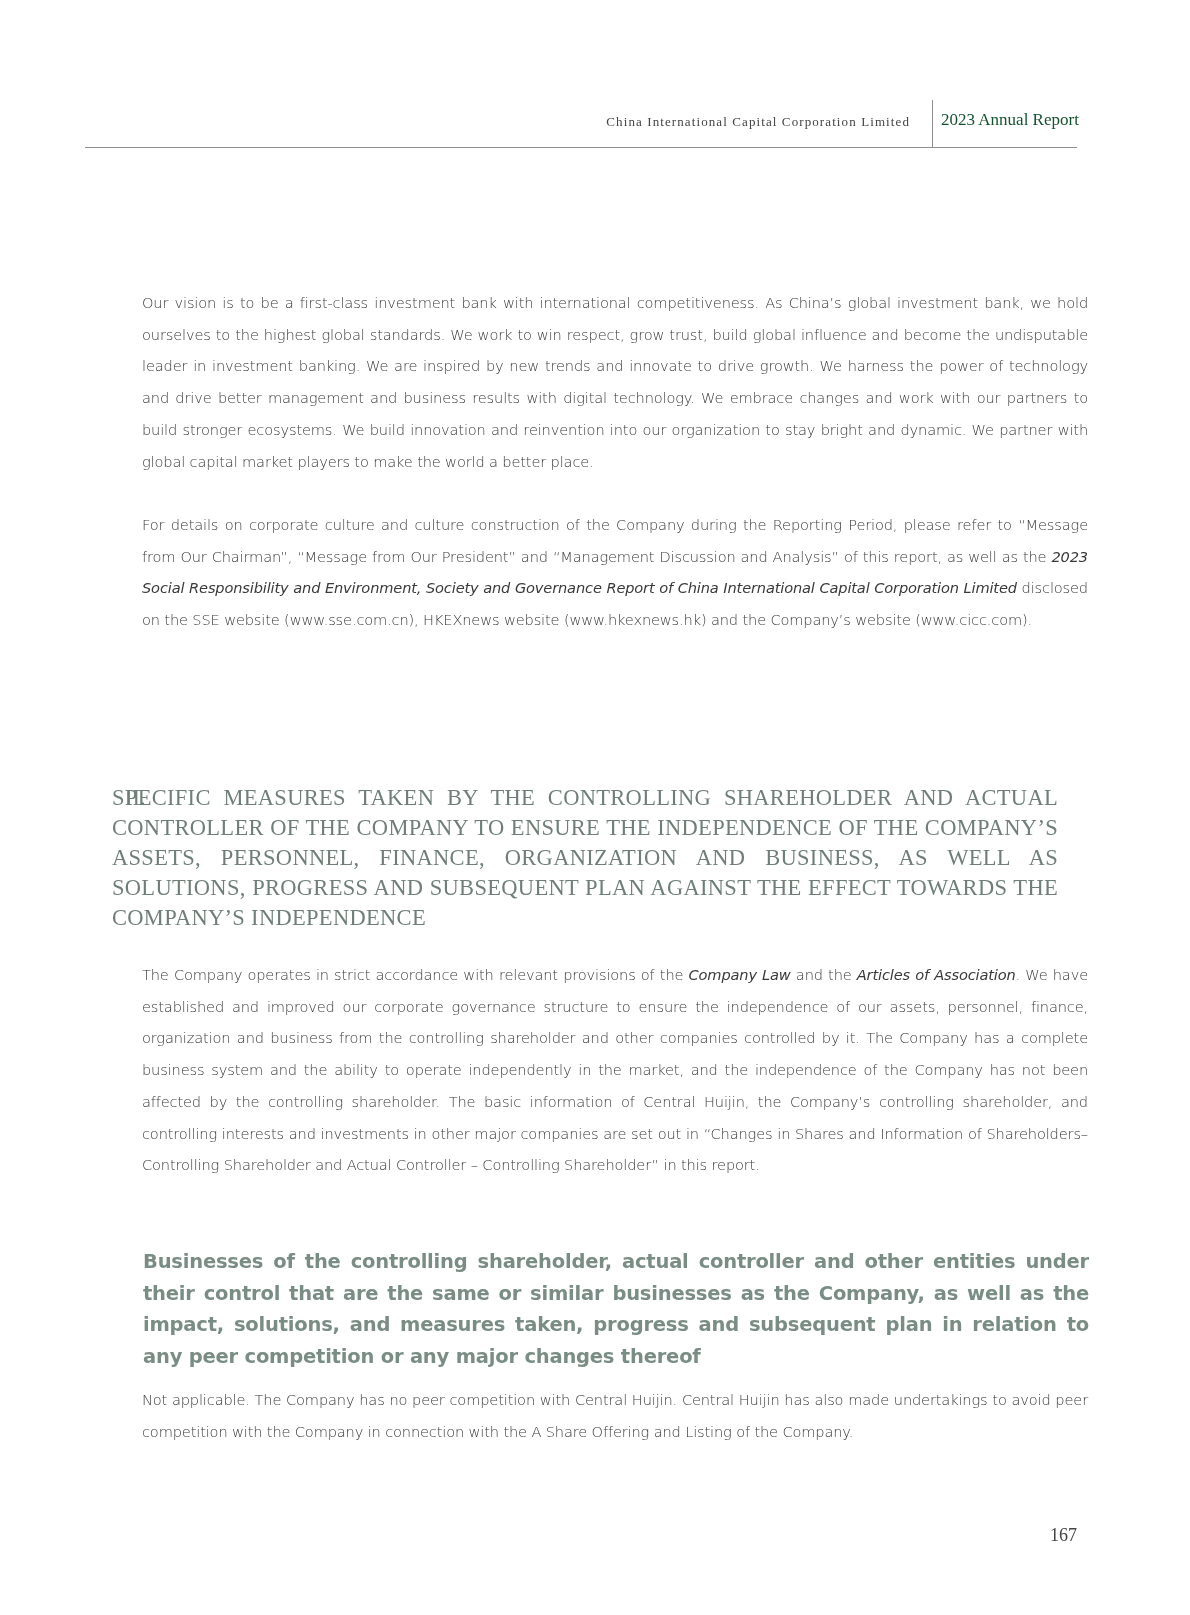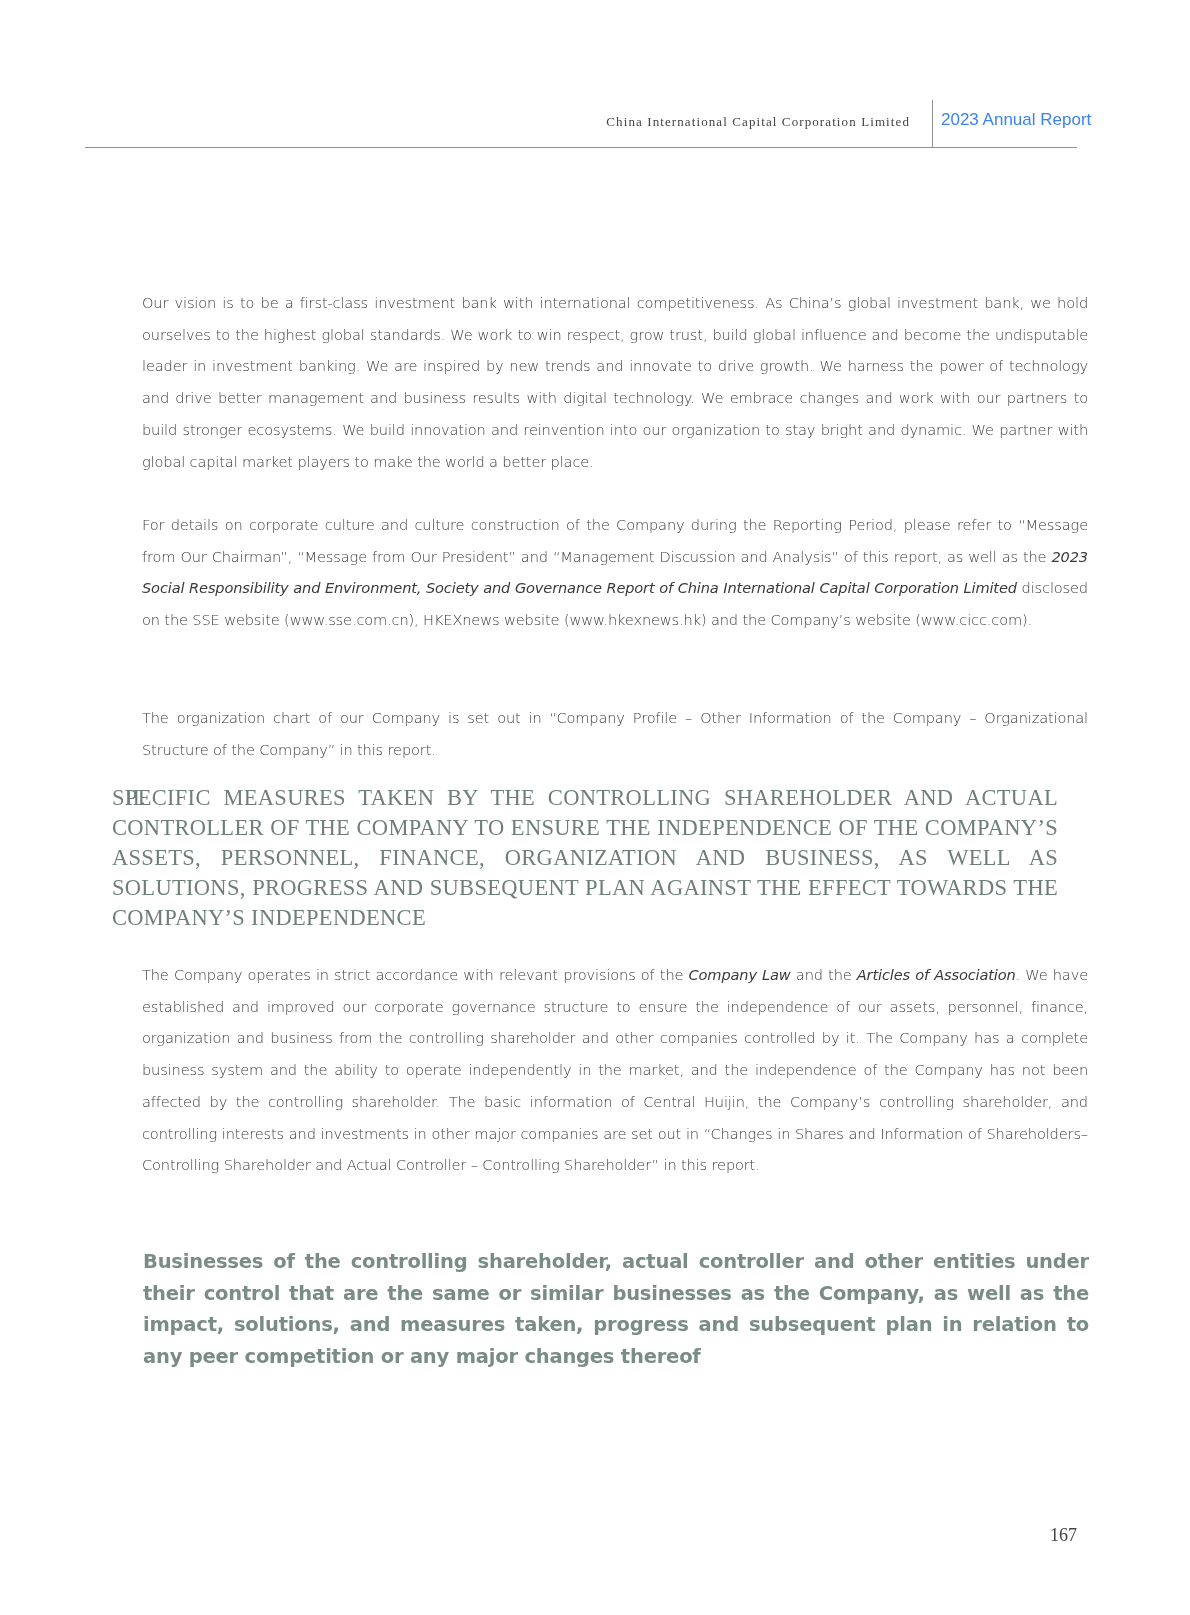--- a/index.html
+++ b/index.html
@@ -2,21 +2,21 @@
 <html><head>
 <meta charset="utf-8">
 <style>
   html, body { margin: 0; padding: 0; background: #ffffff; }
   body { width: 1190px; height: 1615px; position: relative; overflow: hidden; }
   .page { position: absolute; left: 0; top: 0; width: 1190px; height: 1615px; }
 
   .header { position: absolute; left: 85px; top: 100px; width: 992px; height: 47px; border-bottom: 1.5px solid #8f8f8f; }
   .header-company { position: absolute; right: 167px; top: 14px; font-family: "Liberation Serif", "DejaVu Serif", serif; font-size: 13px; letter-spacing: 1.1px; color: #444; white-space: nowrap; }
   .header-sep { position: absolute; left: 847px; top: 0; width: 1px; height: 47px; background: #8f8f8f; }
-  .header-report { position: absolute; left: 856px; top: 10px; font-family: Liberation Sans, sans-serif; font-size: 17px; color: #3b82f6; white-space: nowrap; }
+  .header-report { position: absolute; left: 856px; top: 10px; font-family: Liberation Serif, serif; font-size: 17px; color: #14532d; white-space: nowrap; }
 
   .body-text { position: absolute; left: 130px; width: 946px; font-family: "DejaVu Sans", "Liberation Sans", sans-serif; font-size: 14.6px; font-weight: 300; line-height: 31.7px; color: #3a3a3a; text-align: justify; margin: 12px; letter-spacing: -0.15px; }
   .body-text em { font-style: italic; }
 
   .section-heading { position: absolute; left: 85px; top: 783px; width: 991px; font-family: "Liberation Serif", "DejaVu Serif", serif; font-size: 22.5px; line-height: 30px; color: #6f7f78; margin: 0; }
   .section-num { position: absolute; left: 0; top: 0; margin-left: 40px; }
   .section-title { position: absolute; left: 27px; top: 0; width: 946px; text-align: justify; text-align-last: left; letter-spacing: 0.3px; }
 
   .sub-heading { position: absolute; left: 130px; top: 1233px; width: 946px; font-family: "DejaVu Sans", "Liberation Sans", sans-serif; font-size: 19.5px; font-weight: bold; line-height: 31.7px; color: #7a8d85; text-align: justify; margin: 13px; letter-spacing: -0.2px; }
 
@@ -30,26 +30,26 @@
   <div class="header">
     <span class="header-company">China International Capital Corporation Limited</span>
     <span class="header-sep"></span>
     <span class="header-report">2023 Annual Report</span>
   </div>
 
   <p class="body-text" style="top:275px;">Our vision is to be a first-class investment bank with international competitiveness. As China’s global investment bank, we hold ourselves to the highest global standards. We work to win respect, grow trust, build global influence and become the undisputable leader in investment banking. We are inspired by new trends and innovate to drive growth. We harness the power of technology and drive better management and business results with digital technology. We embrace changes and work with our partners to build stronger ecosystems. We build innovation and reinvention into our organization to stay bright and dynamic. We partner with global capital market players to make the world a better place.</p>
 
   <p class="body-text" style="top:497px;"><span>For details on corporate culture and culture construction of the Company during the Reporting Period, please refer to “Message from Our Chairman”, “Message from Our President” and “Management Discussion and Analysis” of this report, as well as the </span><em>2023 Social Responsibility and Environment, Society and Governance Report of China International Capital Corporation Limited</em><span> disclosed on the SSE website (www.sse.com.cn), HKEXnews website (www.hkexnews.hk) and the Company’s website (www.cicc.com).</span></p>
 
-  <p class="body-text" style="top:690px;">The organization chart of our Company is set out in “Company Profile – Other Information of the Company – Organizational Structure of the Company” in this report.</p>
 
   <div class="section-heading">
     <span class="section-num">II.</span>
     <span class="section-title">SPECIFIC MEASURES TAKEN BY THE CONTROLLING SHAREHOLDER AND ACTUAL CONTROLLER OF THE COMPANY TO ENSURE THE INDEPENDENCE OF THE COMPANY’S ASSETS, PERSONNEL, FINANCE, ORGANIZATION AND BUSINESS, AS WELL AS SOLUTIONS, PROGRESS AND SUBSEQUENT PLAN AGAINST THE EFFECT TOWARDS THE COMPANY’S INDEPENDENCE</span>
   </div>
 
   <p class="body-text" style="top:947px;"><span>The Company operates in strict accordance with relevant provisions of the </span><em>Company Law</em><span> and the </span><em>Articles of Association</em><span>. We have established and improved our corporate governance structure to ensure the independence of our assets, personnel, finance, organization and business from the controlling shareholder and other companies controlled by it. The Company has a complete business system and the ability to operate independently in the market, and the independence of the Company has not been affected by the controlling shareholder. The basic information of Central Huijin, the Company’s controlling shareholder, and controlling interests and investments in other major companies are set out in “Changes in Shares and Information of Shareholders– Controlling Shareholder and Actual Controller – Controlling Shareholder” in this report.</span></p>
 
   <p class="sub-heading">Businesses of the controlling shareholder, actual controller and other entities under their control that are the same or similar businesses as the Company, as well as the impact, solutions, and measures taken, progress and subsequent plan in relation to any peer competition or any major changes thereof</p>
 
+  <p class="body-text" style="top:1372px;">Not applicable. The Company has no peer competition with Central Huijin. Central Huijin has also made undertakings to avoid peer competition with the Company in connection with the A Share Offering and Listing of the Company.</p>
 
   <div class="page-number">167</div>
 </div>
 
 </body></html>

